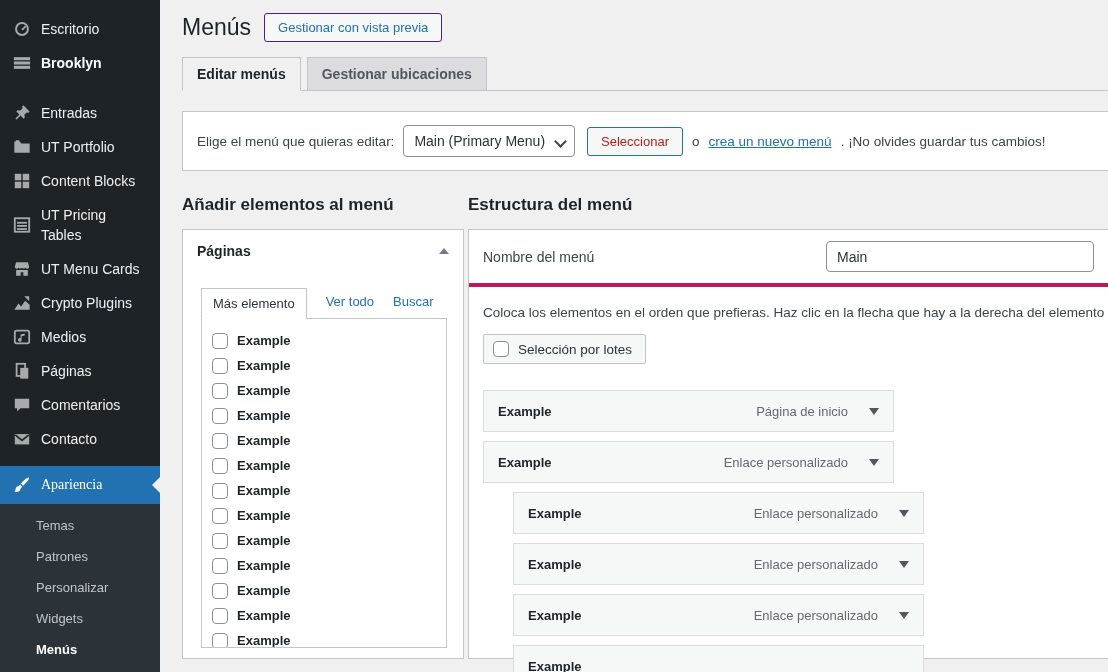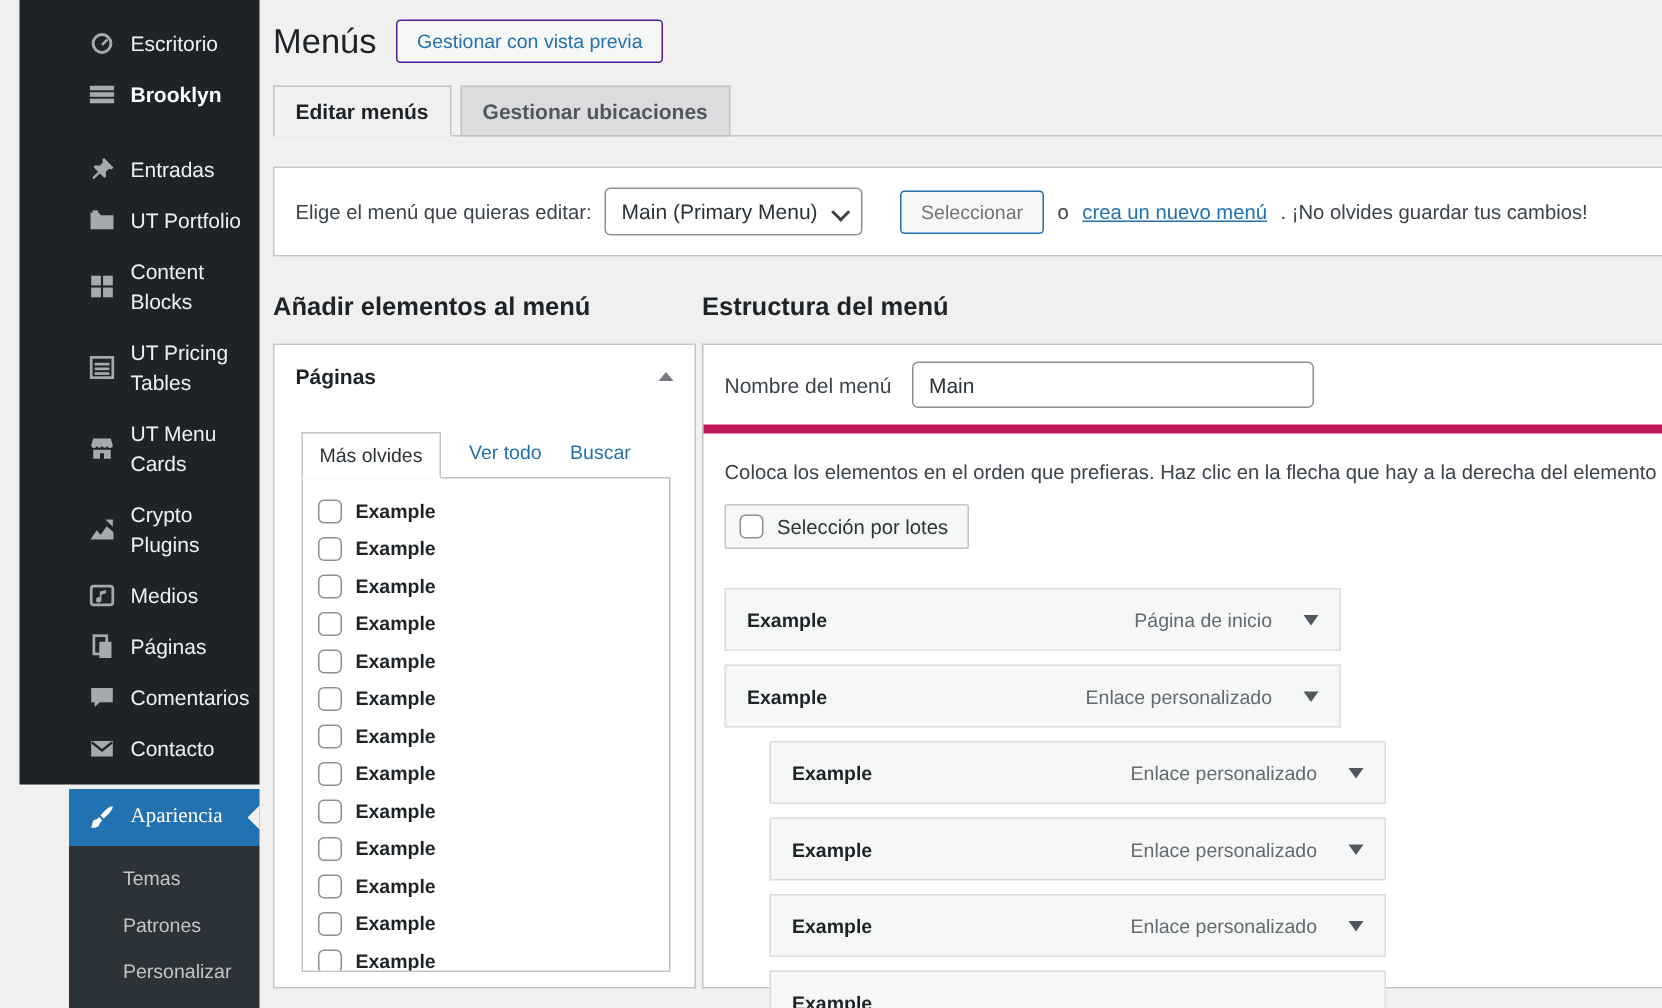--- a/index.html
+++ b/index.html
@@ -4,22 +4,22 @@
 <style>
   * { margin:0; padding:0; box-sizing:border-box; }
   html,body { width:1108px; height:672px; }
   body {
     font-family:"Liberation Sans", sans-serif;
     background:#f0f0f1; color:#3c434a; overflow:hidden; position:relative;
     font-size:13.5px;
   }
   
   .sidebar {
-    position:absolute; left:13px; top:0; width:160px; height:523px;
-    background:#1d2327; z-index:5;padding-left:33px;
+    position:absolute; left:0; top:0; width:160px; height:523px;
+    background:#1d2327; z-index:5;
   }
   .sb-item {
     display:flex; align-items:center; gap:10px;
     padding:7px 10px 7px 12px; color:#f0f0f1; font-size:14px; cursor:pointer;
     position:relative; line-height:20px;
   }
   .sb-item:first-child { margin-top:12px; }
   .sb-item.gap-after { margin-bottom:16px; }
   .sb-icon { width:19px; height:19px; flex:0 0 19px; color:#a7aaad; display:flex; align-items:center; justify-content:center; }
   .sb-icon svg { width:18px; height:18px; fill:currentColor; }
@@ -62,22 +62,22 @@
     min-width:154px; height:32px; padding:0 9px 0 10px;
     border:1px solid #8c8f94; border-radius:4px; background:#fff;
     font-size:14px; color:#2c3338; cursor:pointer;
   }
   .chev { width:10px; height:10px; position:relative; }
   .chev::before {
     content:""; position:absolute; left:1px; top:1px; width:7px; height:7px;
     border-right:2px solid #3c434a; border-bottom:2px solid #3c434a; transform:rotate(45deg);
   }
   .select-btn {
-    font-family:inherit; font-size:13px; color:#737373; background:#f6f7f7;
-    border:1px solid #2271b1; border-radius:3px; padding:6px 13px; cursor:pointer; margin-left:16px;
+    font-family:inherit; font-size:13px; color:#b91c1c; background:#f6f7f7;
+    border:1px solid #2271b1; border-radius:3px; padding:6px 13px; cursor:pointer; margin-left:3px;
   }
   .create-link { color:#2271b1; text-decoration:underline; cursor:pointer; }
   
   .columns { display:flex; gap:4px; margin-top:18px; align-items:flex-start; }
   .col-left { width:282px; flex:0 0 282px; }
   .col-right { flex:1; min-width:0; }
   .section-title { font-size:17px; font-weight:700; color:#1d2327; margin:6px 0 14px; }
   
   .accordion { background:#fff; border:1px solid #c3c4c7; height:430px; overflow:hidden; }
   .acc-header {
@@ -91,21 +91,21 @@
     padding:7px 11px; background:#fff; border:1px solid #c3c4c7; border-bottom:1px solid #fff;
     margin-bottom:-1px; color:#2c3338; cursor:pointer;
   }
   .inner-tab-link { color:#2271b1; padding-bottom:9px; cursor:pointer; }
   .page-list { border:1px solid #c3c4c7; padding:9px 10px; height:330px; overflow:hidden; }
   .page-row { display:flex; align-items:center; gap:9px; height:25px; cursor:pointer; }
   .cbx { width:16px; height:16px; flex:0 0 16px; background:#fff; border:1px solid #8c8f94; border-radius:4px; cursor:pointer; }
   .page-row .lbl { font-size:13px; font-weight:700; color:#1d2327; }
   
   .structure-box { background:#fff; border:1px solid #c3c4c7; border-right:none; height:430px; }
-  .name-row { display:flex; align-items:center; gap:14px; padding:11px 14px; border-bottom:6px solid #be185d; }
+  .name-row { display:flex; align-items:center; gap:14px; padding:11px 14px; border-bottom:4px solid #be185d;justify-content:space-between; }
   .name-label { font-size:14px; color:#3c434a; }
   .name-input {
     width:268px; height:31px; border:1px solid #8c8f94; border-radius:4px;
     padding:0 10px; font-family:inherit; font-size:14px; color:#2c3338; background:#fff;
   }
   .structure-body { padding:16px 14px; }
   .instructions { font-size:13.5px; color:#3c434a; white-space:nowrap; margin:2px 0 14px; }
   .bulk-select {
     display:inline-flex; align-items:center; gap:9px; padding:6px 13px 6px 9px;
     background:#f6f7f7; border:1px solid #c3c4c7; border-radius:2px; cursor:pointer;
@@ -285,21 +285,21 @@
 
     <div class="col-left">
       <div class="section-title">Añadir elementos al menú</div>
       <div class="accordion">
         <div class="acc-header">
           <span>Páginas</span>
           <span class="tri-up"></span>
         </div>
         <div class="acc-body">
           <div class="inner-tabs">
-            <span class="inner-tab-active">Más olvides</span>
+            <span class="inner-tab-active">Más elemento</span>
             <span class="inner-tab-link">Ver todo</span>
             <span class="inner-tab-link">Buscar</span>
           </div>
           <div class="page-list">
             <div class="page-row">
                 <span class="cbx"></span>
                 <span class="lbl">Example</span>
               </div>
             <div class="page-row">
                 <span class="cbx"></span>

